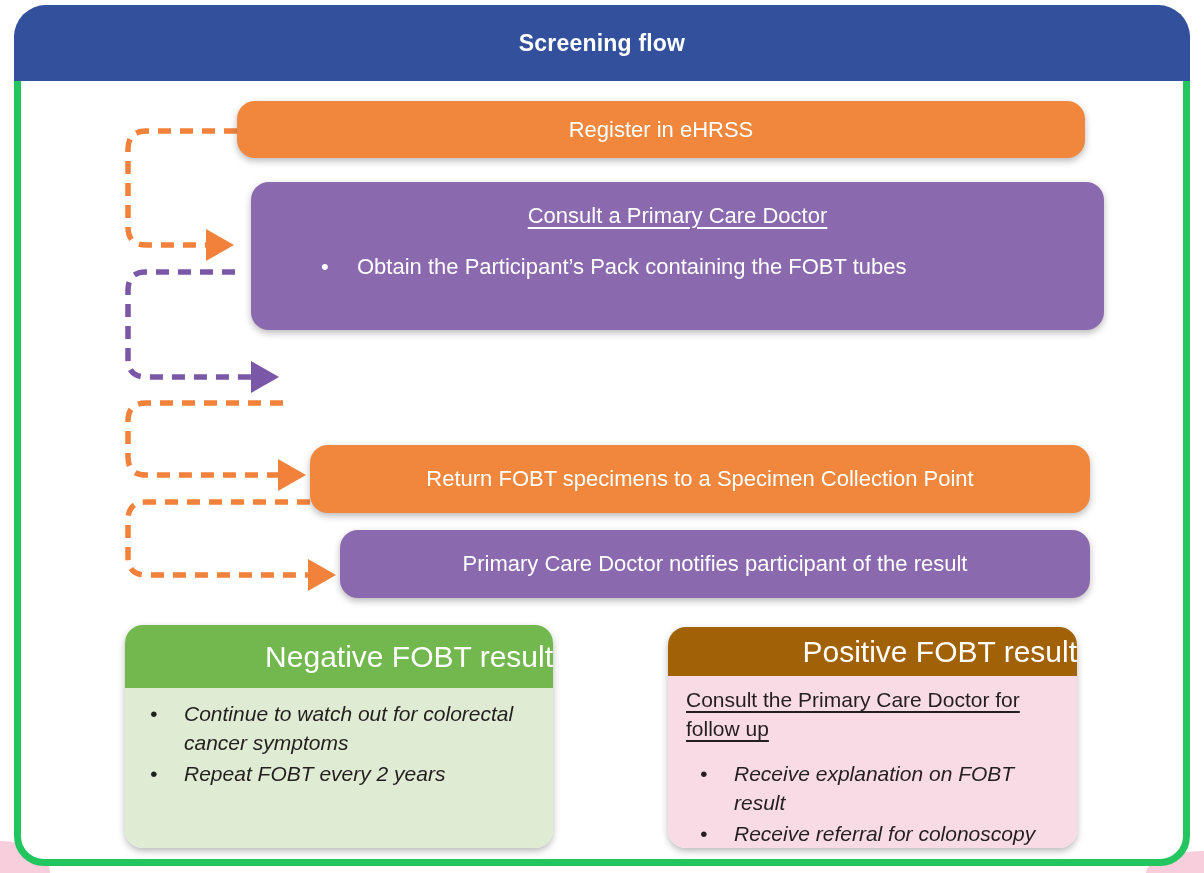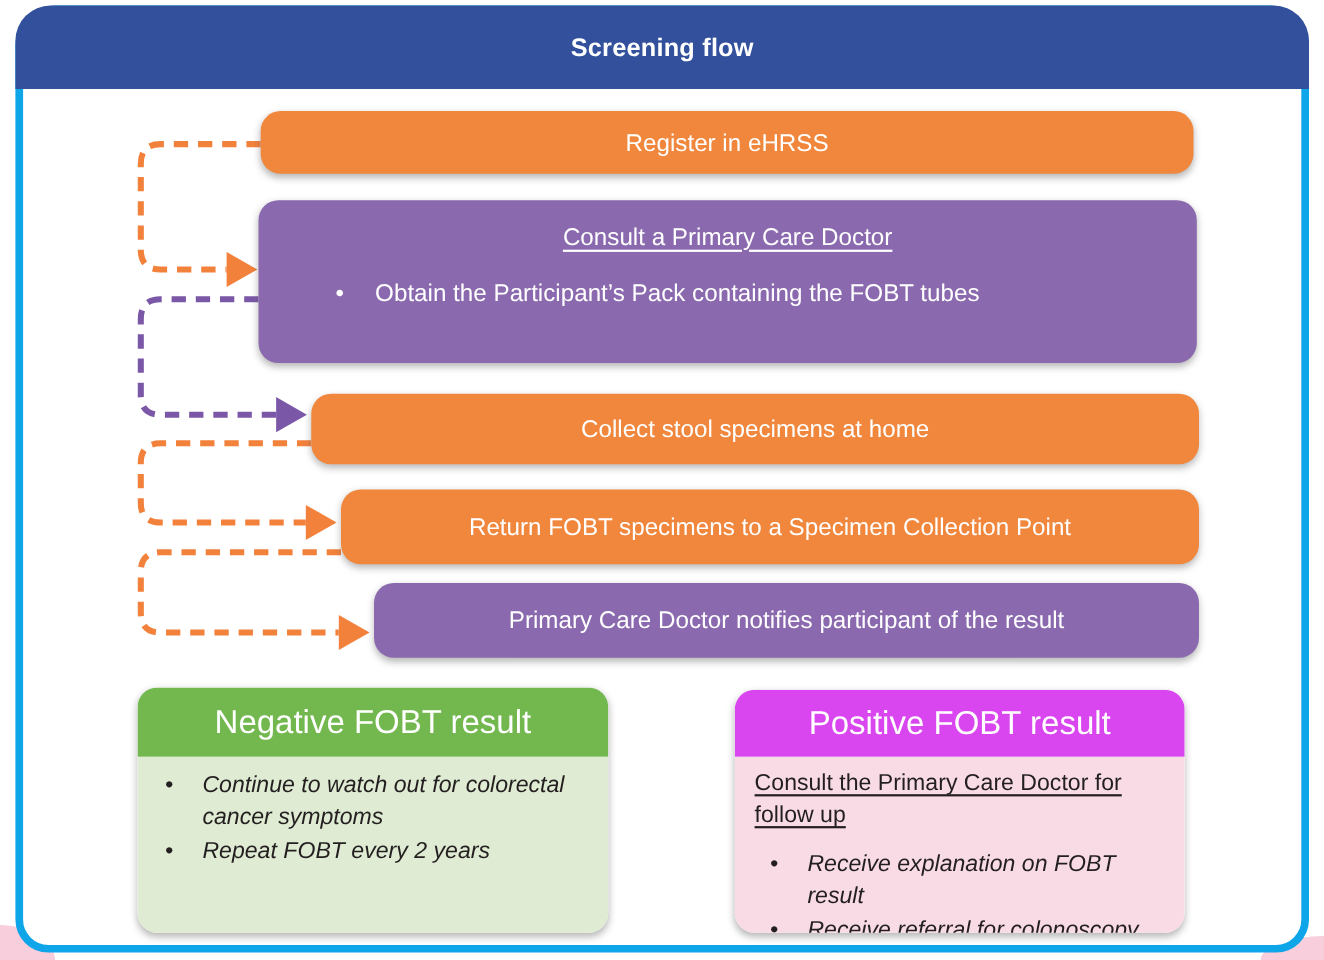--- a/index.html
+++ b/index.html
@@ -7,53 +7,53 @@
         font-family:"Liberation Sans",sans-serif;}
 
   
   .corner-pink-left{position:absolute;left:0;top:841px;width:50px;height:32px;
         background:#f8cddc;border-top-right-radius:50px 32px;z-index:0;}
   .corner-pink-right{position:absolute;right:0;top:851px;width:58px;height:22px;
         background:#f8cddc;border-top-left-radius:58px 22px;z-index:0;}
 
   
   .frame{position:absolute;left:14px;top:5px;width:1176px;height:861px;box-sizing:border-box;
-         border:7px solid #0ea5e9;border-radius:36px 36px 30px 30px;background:#ffffff;z-index:1;}
+         border:7px solid #22c55e;border-radius:36px 36px 30px 30px;background:#ffffff;z-index:1;}
   .band{position:absolute;left:-7px;top:-7px;width:1176px;height:76px;background:#32509c;
         border-radius:32px 32px 0 0;display:flex;align-items:center;justify-content:center;}
   .band-title{color:#ffffff;font-size:23px;font-weight:bold;letter-spacing:.2px;}
 
   
   .connectors{position:absolute;left:0;top:0;width:1204px;height:873px;z-index:2;pointer-events:none;}
 
   
   .step{position:absolute;z-index:3;border-radius:18px;color:#ffffff;
         box-shadow:0 3px 7px rgba(100,100,100,.45);font-size:22px;}
   .step.orange{background:#f0873c;}
   .step.purple{background:#8a69ae;}
   .step.simple{display:flex;align-items:center;justify-content:center;text-align:left;}
   .step1{left:237px;top:101px;width:848px;height:57px;}
-  .step2{left:235px;top:182px;width:853px;height:148px;box-sizing:border-box;padding-top:21px;}
+  .step2{left:251px;top:182px;width:853px;height:148px;box-sizing:border-box;padding-top:21px;}
   .step3{left:283px;top:358px;width:807px;height:64px;}
   .step4{left:310px;top:445px;width:780px;height:68px;}
   .step5{left:340px;top:530px;width:750px;height:68px;}
   .step2 .step-title{text-align:center;text-decoration:underline;text-underline-offset:4px;margin-bottom:25px;}
   .bullet{display:flex;align-items:flex-start;margin-bottom:21px;}
   .step2 .bullet{padding-left:70px;}
   .bullet::before{content:"\2022";flex:0 0 auto;}
   .step2 .bullet::before{width:36px;font-size:22px;}
 
   
   .outcome{position:absolute;z-index:3;border-radius:18px;overflow:hidden;
            box-shadow:0 3px 7px rgba(100,100,100,.45);}
   .outcome-neg{left:125px;top:625px;width:428px;height:223px;}
   .outcome-pos{left:668px;top:627px;width:409px;height:221px;}
-  .outcome-head{display:flex;align-items:center;justify-content:center;color:#ffffff;font-size:30px;}
+  .outcome-head{display:flex;align-items:center;justify-content:flex-end;color:#ffffff;font-size:30px;}
   .outcome-neg .outcome-head{height:63px;background:#72b84e;}
-  .outcome-pos .outcome-head{height:61px;background:#d946ef;}
+  .outcome-pos .outcome-head{height:49px;background:#a16207;}
   .outcome-body{color:#231f20;font-size:21px;line-height:29px;box-sizing:border-box;height:100%;}
   .outcome-neg .outcome-body{background:#dfebd2;padding:11px 14px 0 25px;}
   .outcome-pos .outcome-body{background:#f9dbe6;padding:9px 10px 0 18px;}
   .outcome-body .bullet{margin-bottom:2px;font-style:italic;}
   .outcome-neg .bullet::before{width:34px;}
   .outcome-pos .bullet::before{width:34px;padding-left:14px;box-sizing:content-box;}
   .pos-heading{text-decoration:underline;text-underline-offset:4px;margin-bottom:16px;}
 </style>
 </head>
 <body>
@@ -95,23 +95,20 @@
     <span>Register in eHRSS</span>
   </div>
 
   <div class="step purple step2">
     <div class="step-title">Consult a Primary Care Doctor</div>
     <div class="bullet">
       <span>Obtain the Participant’s Pack containing the FOBT tubes</span>
     </div>
   </div>
 
-  <div class="step simple orange step3">
-    <span>Collect stool specimens at home</span>
-  </div>
 
   <div class="step simple orange step4">
     <span>Return FOBT specimens to a Specimen Collection Point</span>
   </div>
 
   <div class="step simple purple step5">
     <span>Primary Care Doctor notifies participant of the result</span>
   </div>
 
   <div class="outcome outcome-neg">

